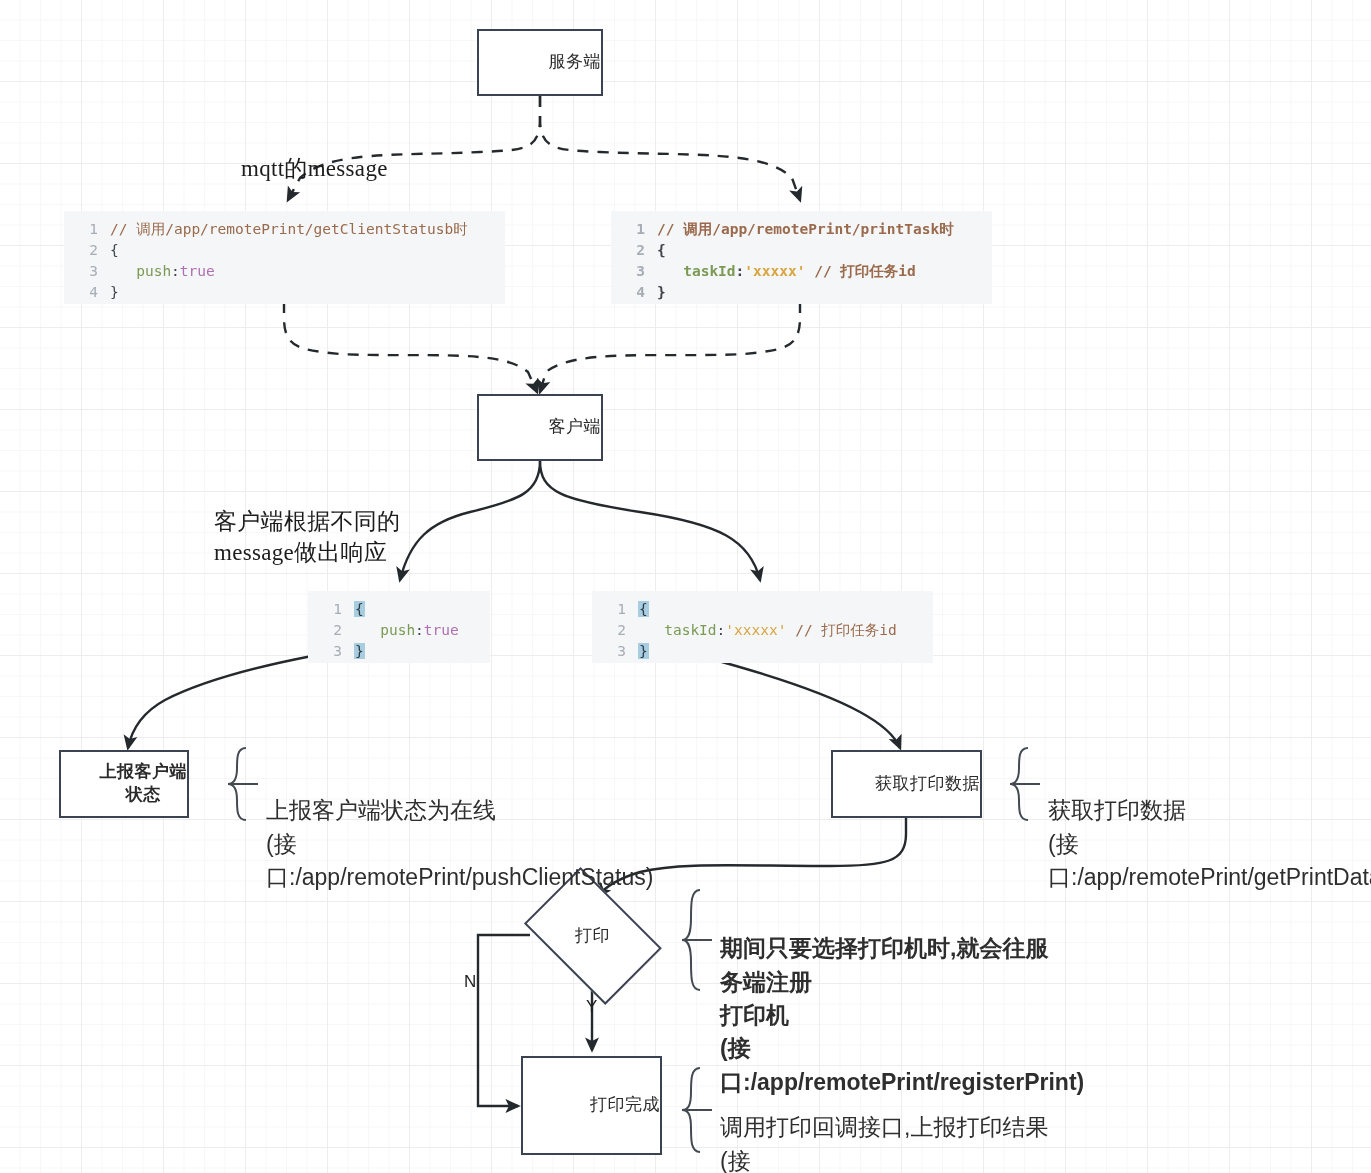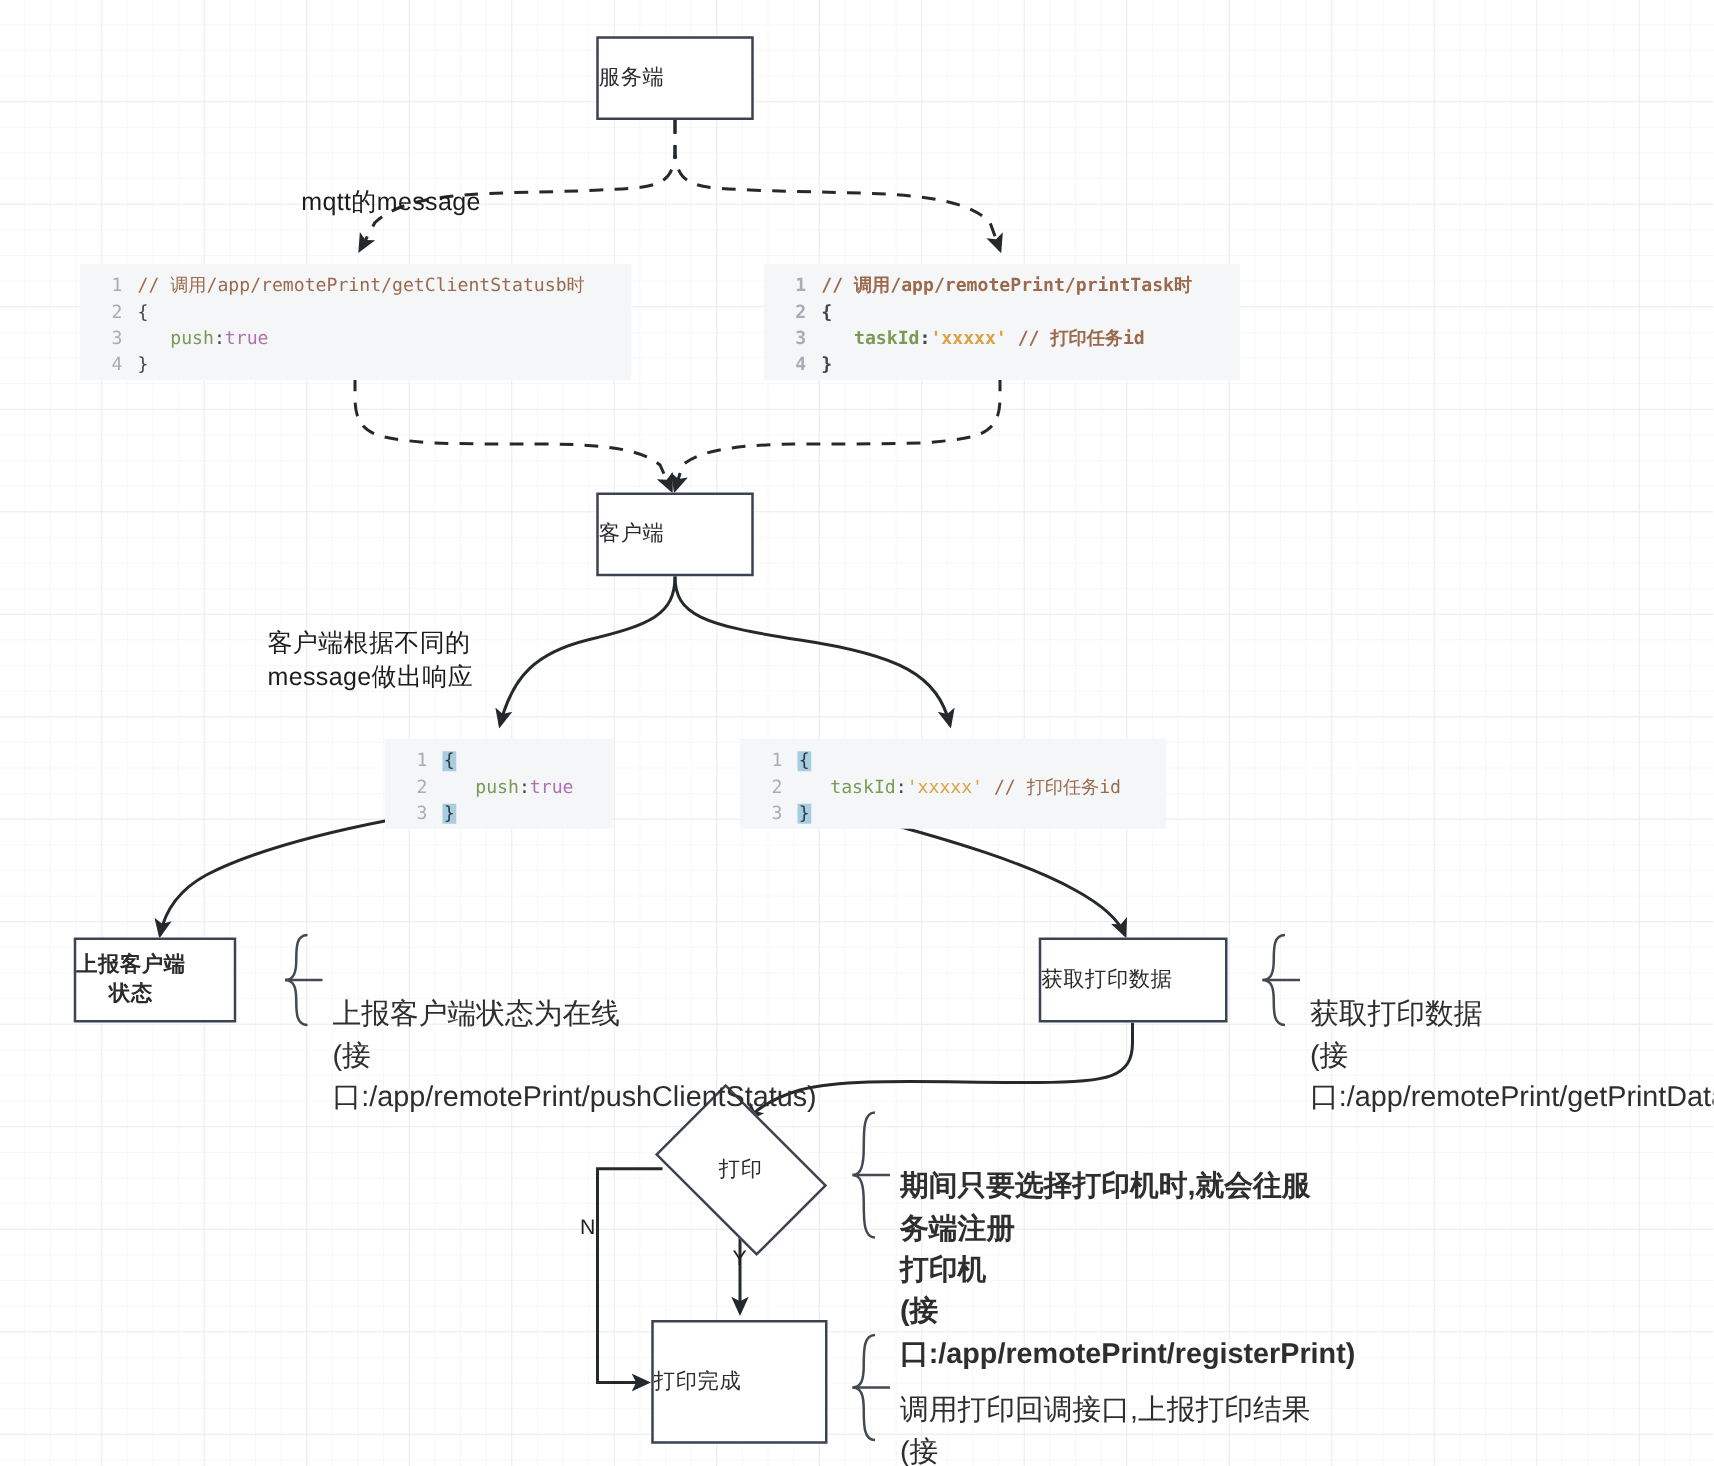--- a/index.html
+++ b/index.html
@@ -34,21 +34,21 @@
   }
 
   
   .node {
     position: absolute;
     box-sizing: border-box;
     background: #ffffff;
     border: 2px solid #3b4252;
     display: flex;
     align-items: center;
-    justify-content: flex-start;
+    justify-content: flex-end;
     text-align: center;
     color: #2b2b2b;
     font-size: 17px;
     line-height: 1.35;
     letter-spacing: 0.5px;
   }
   .node.two-line { white-space: pre-line; font-weight: bold; }
 
   .diamond-wrap {
     position: absolute;
@@ -104,22 +104,22 @@
   .tok-brace-hl {
     background: #a9cde0;
     color: #2a3b44;
     padding: 0 1px;
   }
   .indent3 { display: inline-block; width: 3ch; }
 
   
   .hand-label {
     position: absolute;
-    font-family: Liberation Sans, sans-serif;
-    font-size: 20px;
+    font-family: Liberation Serif, serif;
+    font-size: 23px;
     color: #1c1c1c;
     white-space: pre-line;
     line-height: 1.35;
     letter-spacing: 0.3px;
   }
   .note {
     position: absolute;
     font-family: "Liberation Sans", "DejaVu Sans", sans-serif;
     font-size: 23px;
     color: #2e2e2e;

